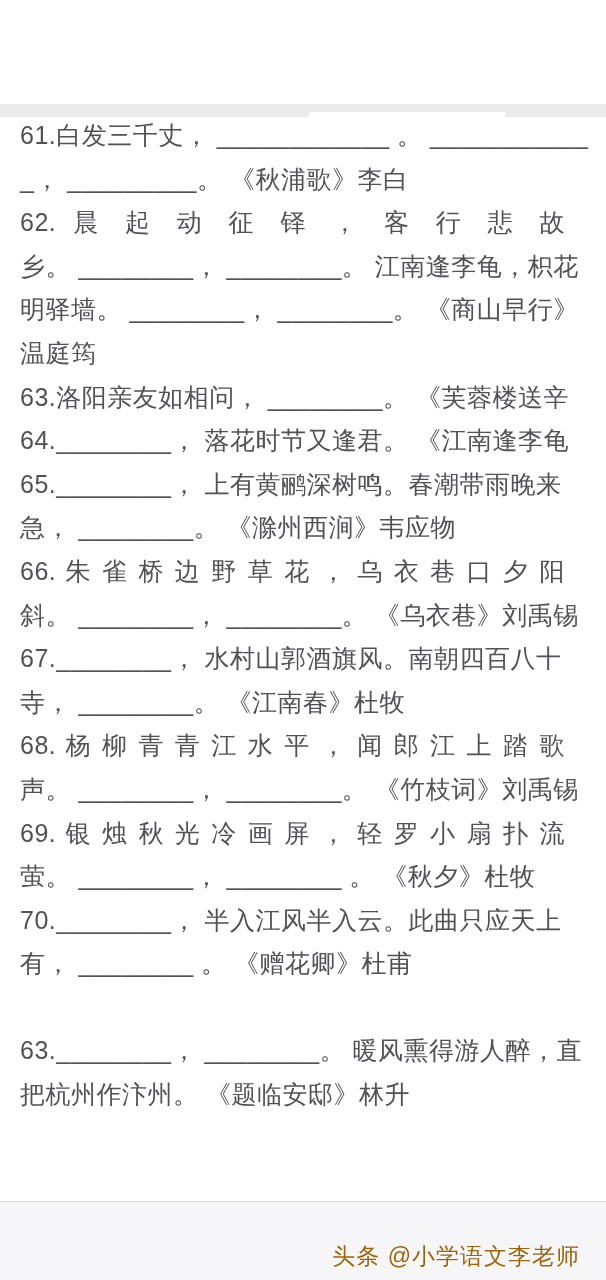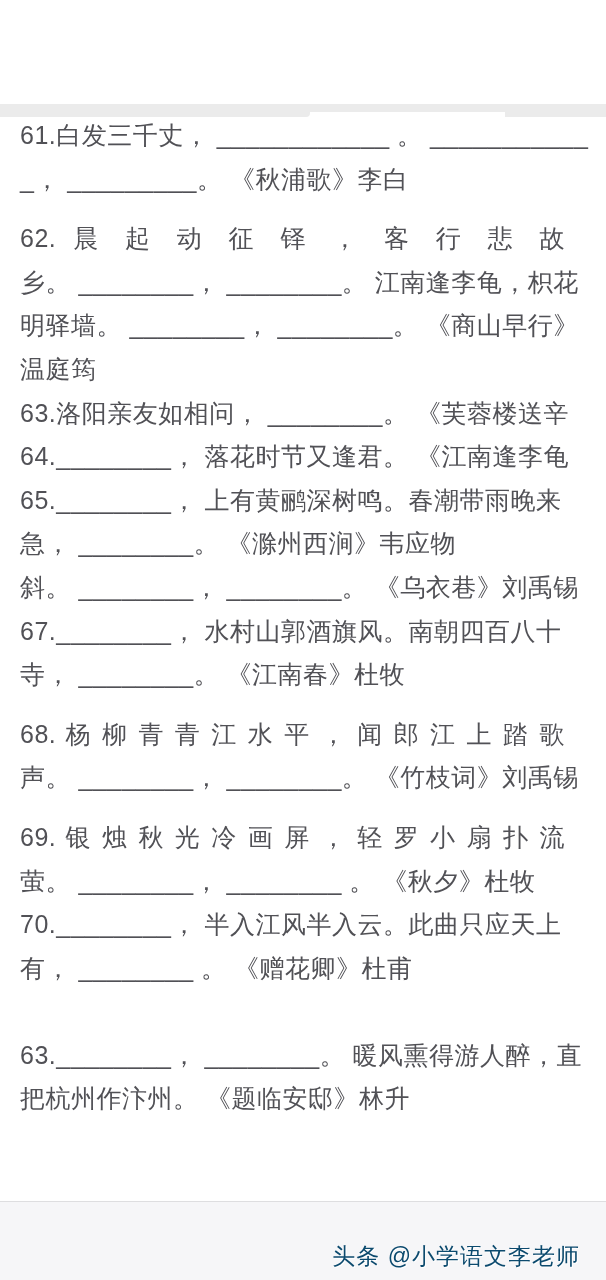--- a/index.html
+++ b/index.html
@@ -34,40 +34,39 @@
   }
   .line {
     white-space: pre;
     letter-spacing: 0.5px;
   }
   .line.spread {
     white-space: normal;
     text-align: justify;
     text-align-last: justify;
     letter-spacing: 0.5px;
-    margin-top: 16px;
   }
 
   .footer-bar {
     position: absolute;
     left: 0;
     top: 1201px;
     width: 606px;
     height: 79px;
     background: #f6f6f8;
     border-top: 1px solid #dedee0;
     box-sizing: border-box;
   }
   .watermark {
     position: absolute;
     right: 26px;
     bottom: 8px;
     font-size: 23px;
     letter-spacing: 1px;
-    color: #0c4a6e;
+    color: #a16207;
     text-shadow: 1px 1px 0 #ffffff;
   }
 </style>
 </head>
 <body>
 
 <div>
 
   <div>
     <div class="artifact-strip artifact-full"></div>
@@ -79,20 +78,21 @@
       <div class="line">61.白发三千丈， ____________ 。 ___________</div>
       <div class="line">_， _________。 《秋浦歌》李白</div>
       <div class="line spread">62. 晨 起 动 征 铎 ， 客 行 悲 故</div>
       <div class="line">乡。 ________， ________。 江南逢李龟，枳花</div>
       <div class="line">明驿墙。 ________， ________。 《商山早行》</div>
       <div class="line">温庭筠</div>
       <div class="line">63.洛阳亲友如相问， ________。 《芙蓉楼送辛</div>
       <div class="line">64.________， 落花时节又逢君。 《江南逢李龟</div>
       <div class="line">65.________， 上有黄鹂深树鸣。春潮带雨晚来</div>
       <div class="line">急， ________。 《滁州西涧》韦应物</div>
+      <div class="line spread">66. 朱 雀 桥 边 野 草 花 ， 乌 衣 巷 口 夕 阳</div>
       <div class="line">斜。 ________， ________。 《乌衣巷》刘禹锡</div>
       <div class="line">67.________， 水村山郭酒旗风。南朝四百八十</div>
       <div class="line">寺， ________。 《江南春》杜牧</div>
       <div class="line spread">68. 杨 柳 青 青 江 水 平 ， 闻 郎 江 上 踏 歌</div>
       <div class="line">声。 ________， ________。 《竹枝词》刘禹锡</div>
       <div class="line spread">69. 银 烛 秋 光 冷 画 屏 ， 轻 罗 小 扇 扑 流</div>
       <div class="line">萤。 ________， ________ 。 《秋夕》杜牧</div>
       <div class="line">70.________， 半入江风半入云。此曲只应天上</div>
       <div class="line">有， ________ 。 《赠花卿》杜甫</div>
       <div class="line">&nbsp;</div>

